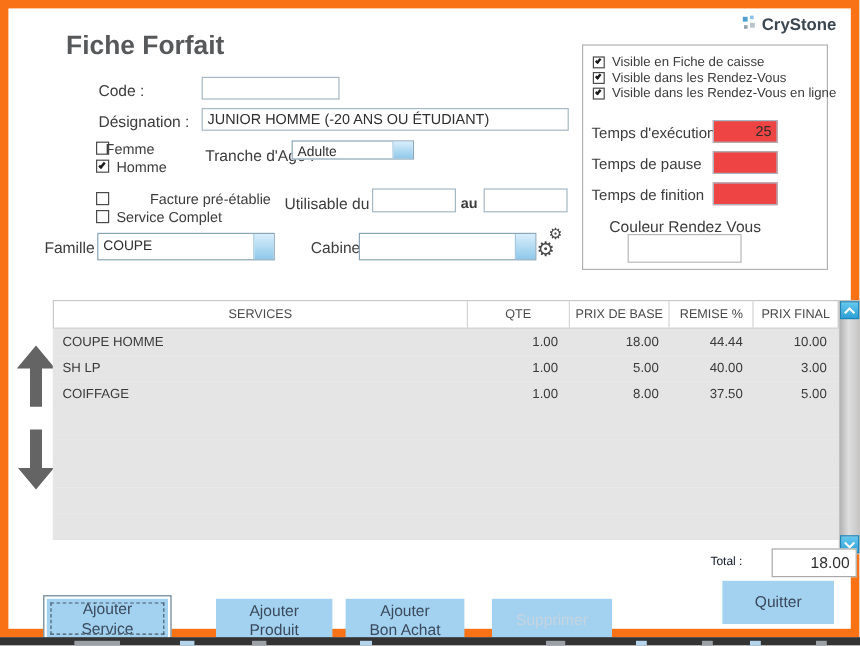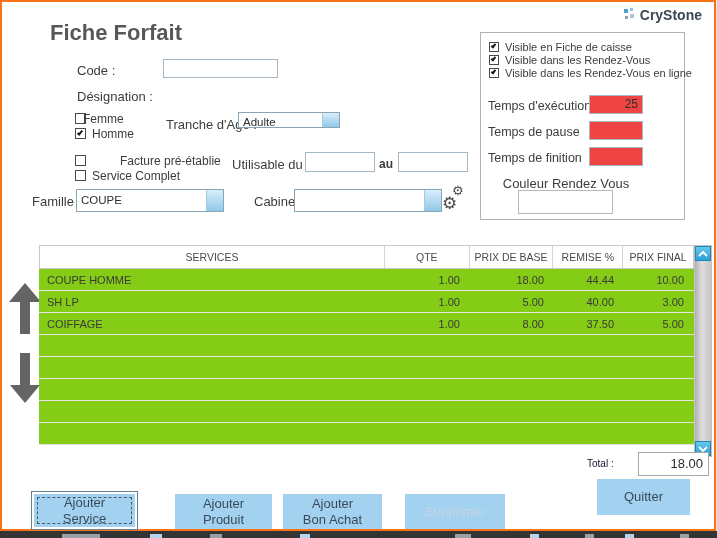--- a/index.html
+++ b/index.html
@@ -1,19 +1,19 @@
 <!DOCTYPE html>
 <html><head>
 <meta charset="utf-8">
 <style>
   * { margin:0; padding:0; box-sizing:border-box; }
   html,body { width:717px; height:538px; }
   body { font-family:"Liberation Sans","DejaVu Sans",sans-serif; background:#e8e8e8; position:relative; overflow:hidden; }
   .screen { position:absolute; left:0; top:0; width:717px; height:538px; }
-  .window { position:absolute; left:0; top:0; width:716px; height:531px; background:#ffffff; border:2px solid #f97316; }
+  .window { position:absolute; left:0; top:0; width:716px; height:531px; background:#ffffff; border:7px solid #f97316; }
   .abs { position:absolute; }
   .lbl { color:#3c3c3c; font-size:13px; white-space:nowrap; }
   .field { background:#fff; border:1px solid #a5b8c4; font-size:12px; color:#2e2e2e; padding:1px 4px; overflow:hidden; white-space:nowrap; }
   
   .cb { position:absolute; width:11px; height:11px; background:#fff; border:1px solid #4a4a4a; }
   .cb .mark { position:absolute; left:1px; top:2px; width:6px; height:3px; border-left:2px solid #1c1c1c; border-bottom:2px solid #1c1c1c; transform:rotate(-50deg); }
   .cb-lbl { position:absolute; font-size:12px; color:#3c3c3c; white-space:nowrap; }
   
   .combo { position:absolute; background:#fff; border:1px solid #8aa5b8; }
   .combo .val { position:absolute; left:4px; top:3px; font-size:11.5px; color:#2e2e2e; white-space:nowrap; }
@@ -23,21 +23,21 @@
   .pcb { position:absolute; width:10px; height:10px; background:#fff; border:1px solid #4a4a4a; }
   .pcb .mark { position:absolute; left:1px; top:1px; width:5px; height:3px; border-left:2px solid #1c1c1c; border-bottom:2px solid #1c1c1c; transform:rotate(-50deg); }
   .pcb-lbl { position:absolute; font-size:11px; color:#3c3c3c; white-space:nowrap; }
   .plbl { position:absolute; font-size:12.5px; color:#3c3c3c; white-space:nowrap; }
   .pfield { position:absolute; width:54px; height:19px; background:#ef4444; border:1px solid #a5b8c4; font-size:12px; color:#2e2e2e; text-align:right; padding:1px 4px; }
   
   .thead { position:absolute; left:37px; top:243px; width:655px; height:24px; border:1px solid #c9c9c9; background:#fff; display:flex; }
   .th { height:100%; display:flex; align-items:center; justify-content:center; font-size:10.5px; color:#4a4a4a; border-right:1px solid #d4d4d4; }
   .th:last-child { border-right:none; }
   .tbody { position:absolute; left:37px; top:267px; width:655px; }
-  .trow { display:flex; height:22px; border-bottom:1px solid #e4e4e4; background:#84cc16; }
+  .trow { display:flex; height:22px; border-bottom:1px solid #e4e4e4; background:#e5e5e5; }
   .td { font-size:11px; color:#3a3a3a; display:flex; align-items:center; }
   .td.svc { padding-left:8px; justify-content:flex-start; }
   .td.num { justify-content:flex-end; padding-right:10px; }
   .c0{width:346px;} .c1{width:85px;} .c2{width:84px;} .c3{width:70px;} .c4{width:70px;}
   
   .sbar { position:absolute; left:692px; top:243px; width:18px; height:212px; background:linear-gradient(90deg,#b3b3b3,#dedede 45%,#c6c6c6); border:1px solid #c2c2c2; }
   .sbtn { position:absolute; left:0; width:16px; height:15px; background:linear-gradient(#66c8ee,#2da0d6); border:1px solid #1d86b8; display:flex; align-items:center; justify-content:center; }
   
   .btn { position:absolute; background:#a3d2f0; color:#3a4a5c; font-size:13px; line-height:1.18; display:flex; align-items:center; justify-content:center; text-align:center; white-space:pre-line; cursor:default; }
   .btn.disabled { color:#c6d4df; }
@@ -72,20 +72,21 @@
       </span>
       <span class="brand-txt">CryStone</span>
     </div>
 
     <div class="title">Fiche Forfait</div>
 
     <div class="lbl abs" style="left:75px;top:61px;">Code :</div>
     <div class="field abs" style="left:161px;top:57px;width:115px;height:19px;"></div>
 
     <div class="lbl abs" style="left:75px;top:87px;">Désignation :</div>
+    <div class="field abs" style="left:161px;top:83px;width:306px;height:19px;">JUNIOR HOMME (-20 ANS OU ÉTUDIANT)</div>
 
     <span class="cb" style="left:73px;top:111px;"></span>
     <span class="cb-lbl" style="left:81px;top:110px;">Femme</span>
     <span class="cb" style="left:73px;top:126px;">
         <span class="mark"></span>
       </span>
     <span class="cb-lbl" style="left:90px;top:125px;">Homme</span>
 
     <div class="lbl abs" style="left:164px;top:115px;">Tranche d'Age :</div>
     <div class="combo" style="left:236px;top:110px;width:102px;height:16px;">

